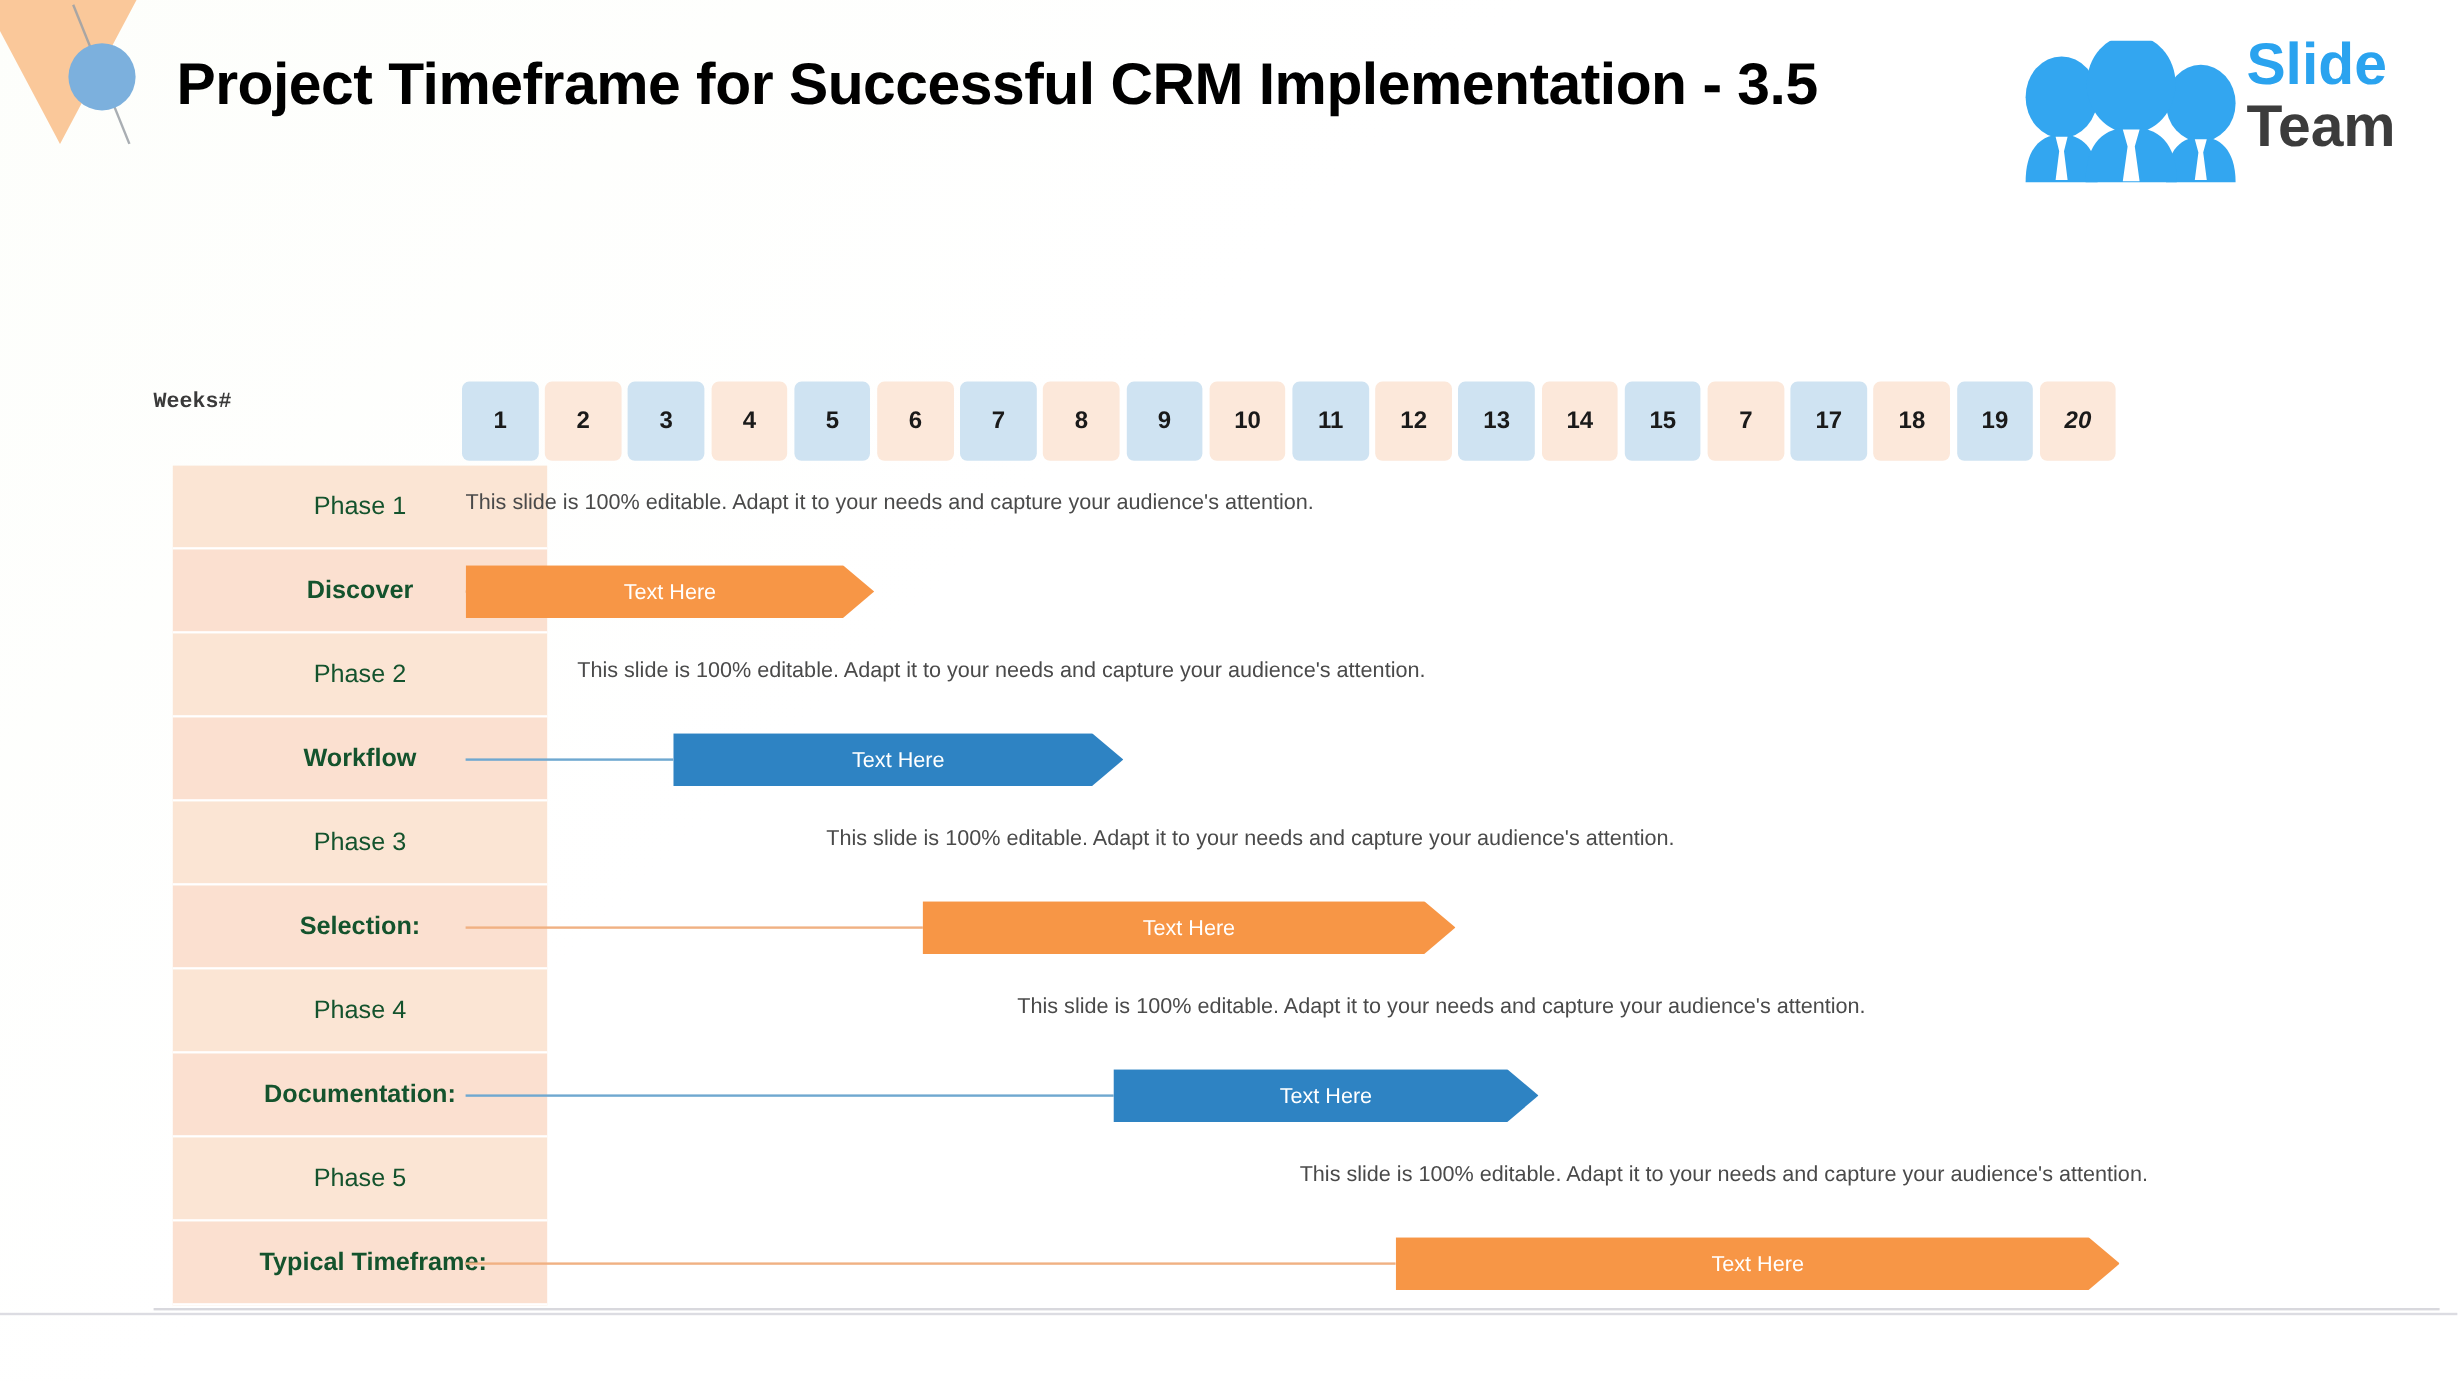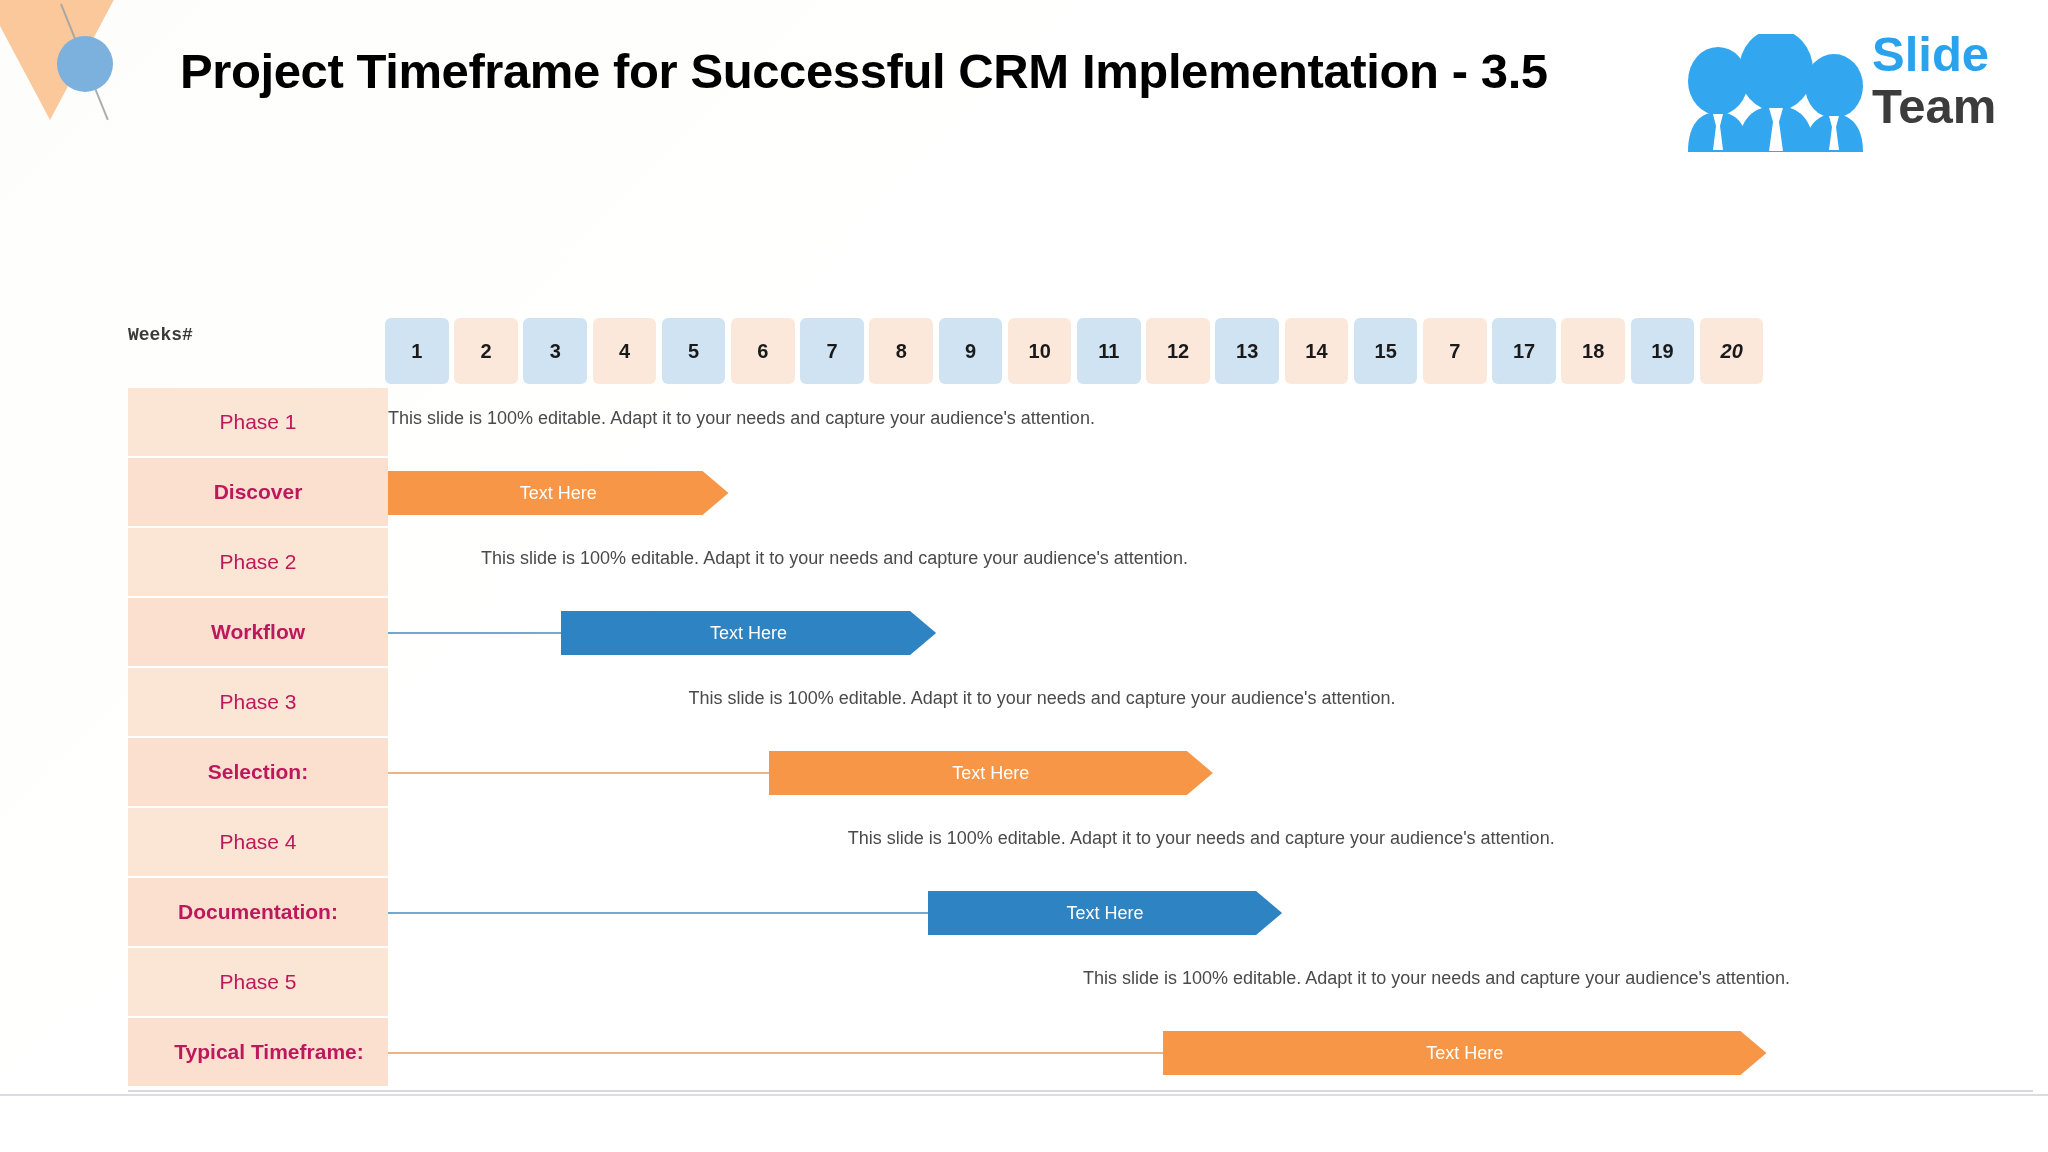--- a/index.html
+++ b/index.html
@@ -36,21 +36,20 @@
     transform-origin: top center;
     opacity: .85;
   }
 
   
   .title {
     position: absolute; left: 147px; top: 43px;
     font-size: 49px; font-weight: bold; color: #000000;
     letter-spacing: -0.4px; white-space: nowrap;
     font-family: "Liberation Sans", sans-serif;
-    margin-left: 33px;
   }
 
   
   .logo { position: absolute; right: 22px; top: 22px; width: 350px; height: 130px; }
   .logo-people { position: absolute; left: 0; top: 12px; width: 200px; height: 118px; }
   .logo-text { position: absolute; left: 196px; top: 6px; width: 156px; }
   .logo-slide {
     font-size: 49px; font-weight: bold; color: #2aa3ef;
     line-height: 52px; font-style: normal;
   }
@@ -71,24 +70,25 @@
   .weeks-row { position: absolute; top: 318px; left: 385px; height: 66px; }
   .week-cell {
     position: absolute; top: 0; height: 66px;
     border-radius: 6px;
     display: flex; align-items: center; justify-content: center;
     font-size: 20px; font-weight: bold; color: #1a1a1a;
   }
 
   .sidebar { position: absolute; left: 128px; top: 388px; width: 260px; }
   .side-row {
-    position: relative; width: 260px;
+    position: relative; width: 312px;
     display: flex; align-items: center; justify-content: center;
     border-bottom: 2px solid #ffffff;
-    color: #be185d;
+    color: #14532d;
+    margin-left: 16px;
   }
   .side-row.phase { background: #fbe5d4; font-size: 21px; font-weight: normal; }
   .side-row.task  { background: #fbe0d0; font-size: 21px; font-weight: bold; }
 
   .lanes { position: absolute; left: 388px; top: 388px; width: 1660px; }
 
   .lane-desc {
     position: absolute;
     font-size: 18px; color: #4a4a4a; white-space: nowrap;
   }

